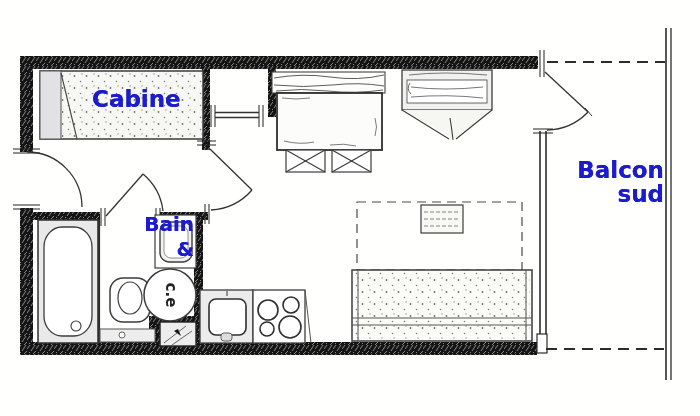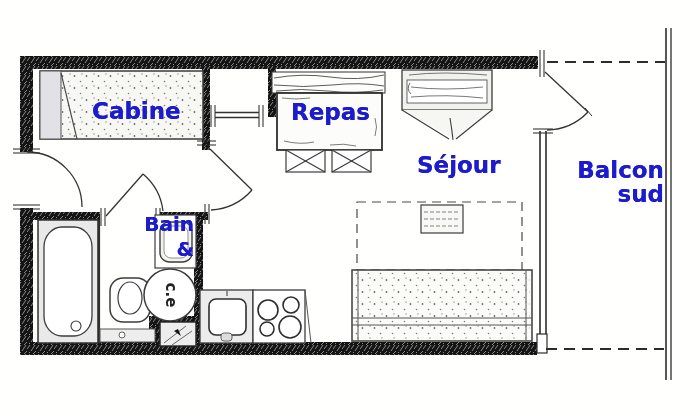--- a/index.html
+++ b/index.html
@@ -182,23 +182,21 @@
   <g>
     <rect x="253" y="290" width="52" height="53" fill="#ffffff" stroke="#3c3c3c" stroke-width="1.3"></rect>
     <circle cx="268" cy="310" r="10" fill="#ffffff" stroke="#2f2f2f" stroke-width="1.6"></circle>
     <circle cx="291" cy="305" r="8" fill="#ffffff" stroke="#2f2f2f" stroke-width="1.6"></circle>
     <circle cx="267" cy="329" r="7" fill="#ffffff" stroke="#2f2f2f" stroke-width="1.6"></circle>
     <circle cx="290" cy="327" r="11" fill="#ffffff" stroke="#2f2f2f" stroke-width="1.6"></circle>
     <line x1="305" y1="290" x2="311" y2="343" stroke="#555" stroke-width="1"></line>
   </g>
 </svg>
 
-  <div class="lbl" style="left:92px;top:87px;margin-top:12px;">Cabine</div>
-  <div class="lbl" style="left:291px;top:100px;">Repas</div>
-  <div class="lbl" style="left:417px;top:153px;">Séjour</div>
+  <div class="lbl" style="left:92px;top:87px;">Cabine</div>
   <div class="lbl center" style="left:552px;top:158px;width:112px;">
     <div>Balcon</div>
     <div>sud</div>
   </div>
   <div class="lbl center small" style="left:100px;top:212px;width:62px;margin-left:32px;">
     <div>Bain</div>
     <div>&amp;</div>
   </div>
 </div>
 

